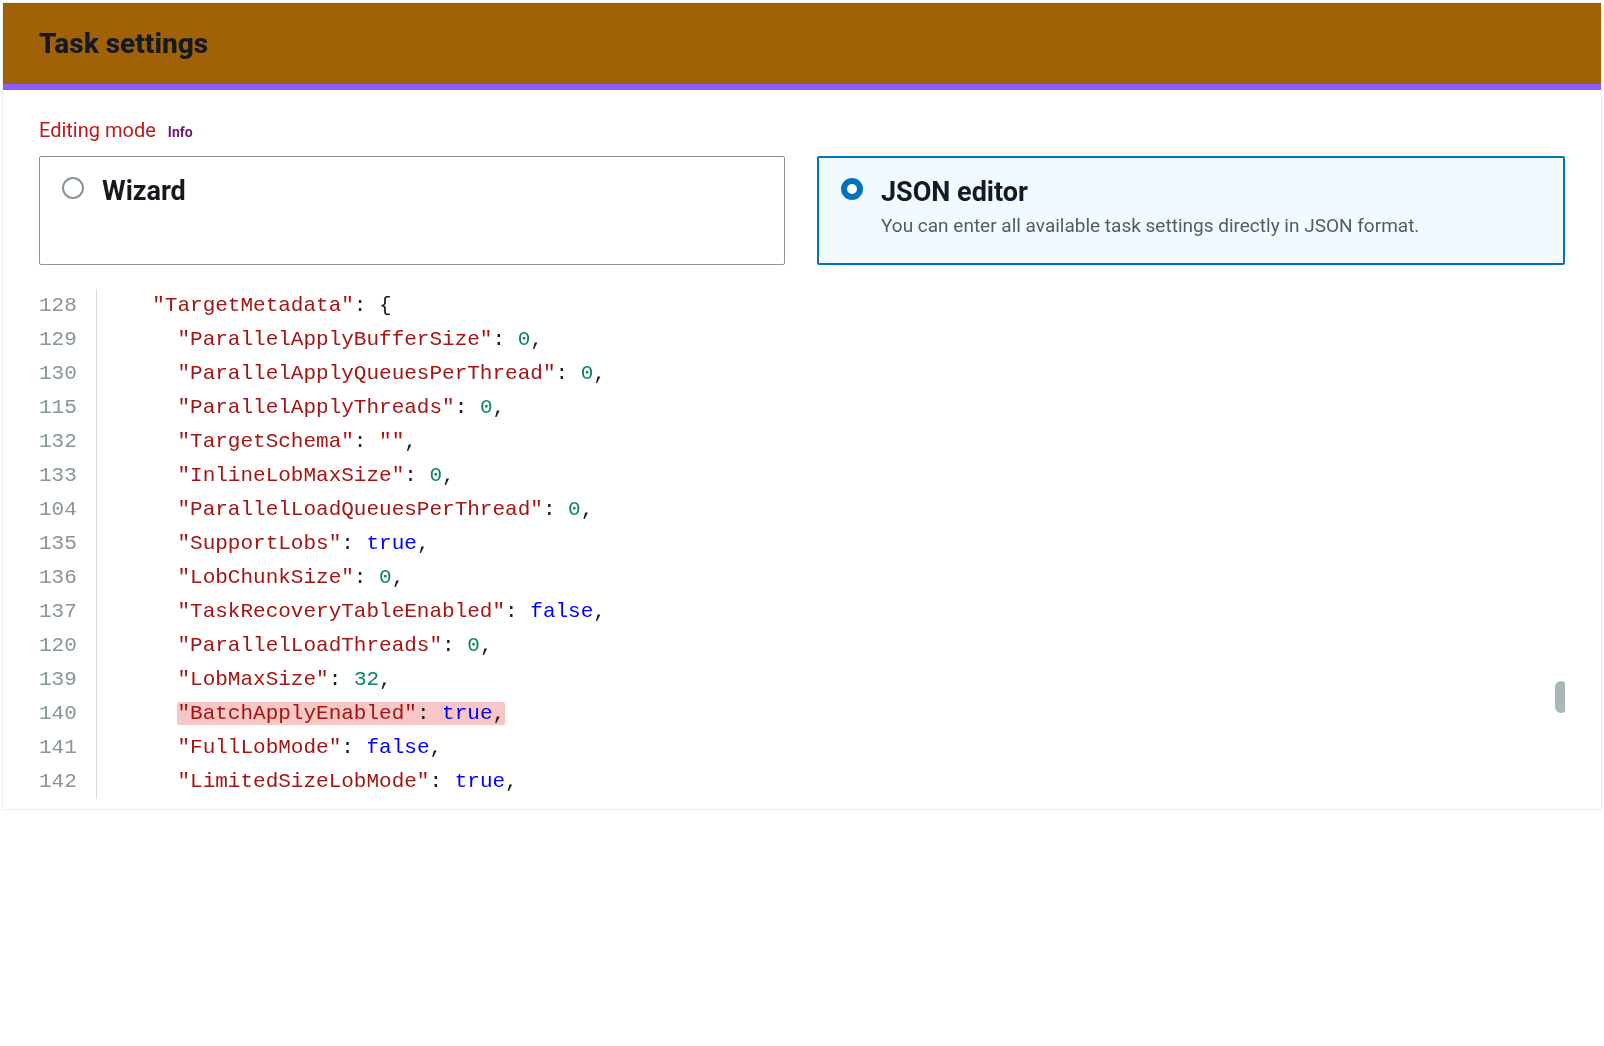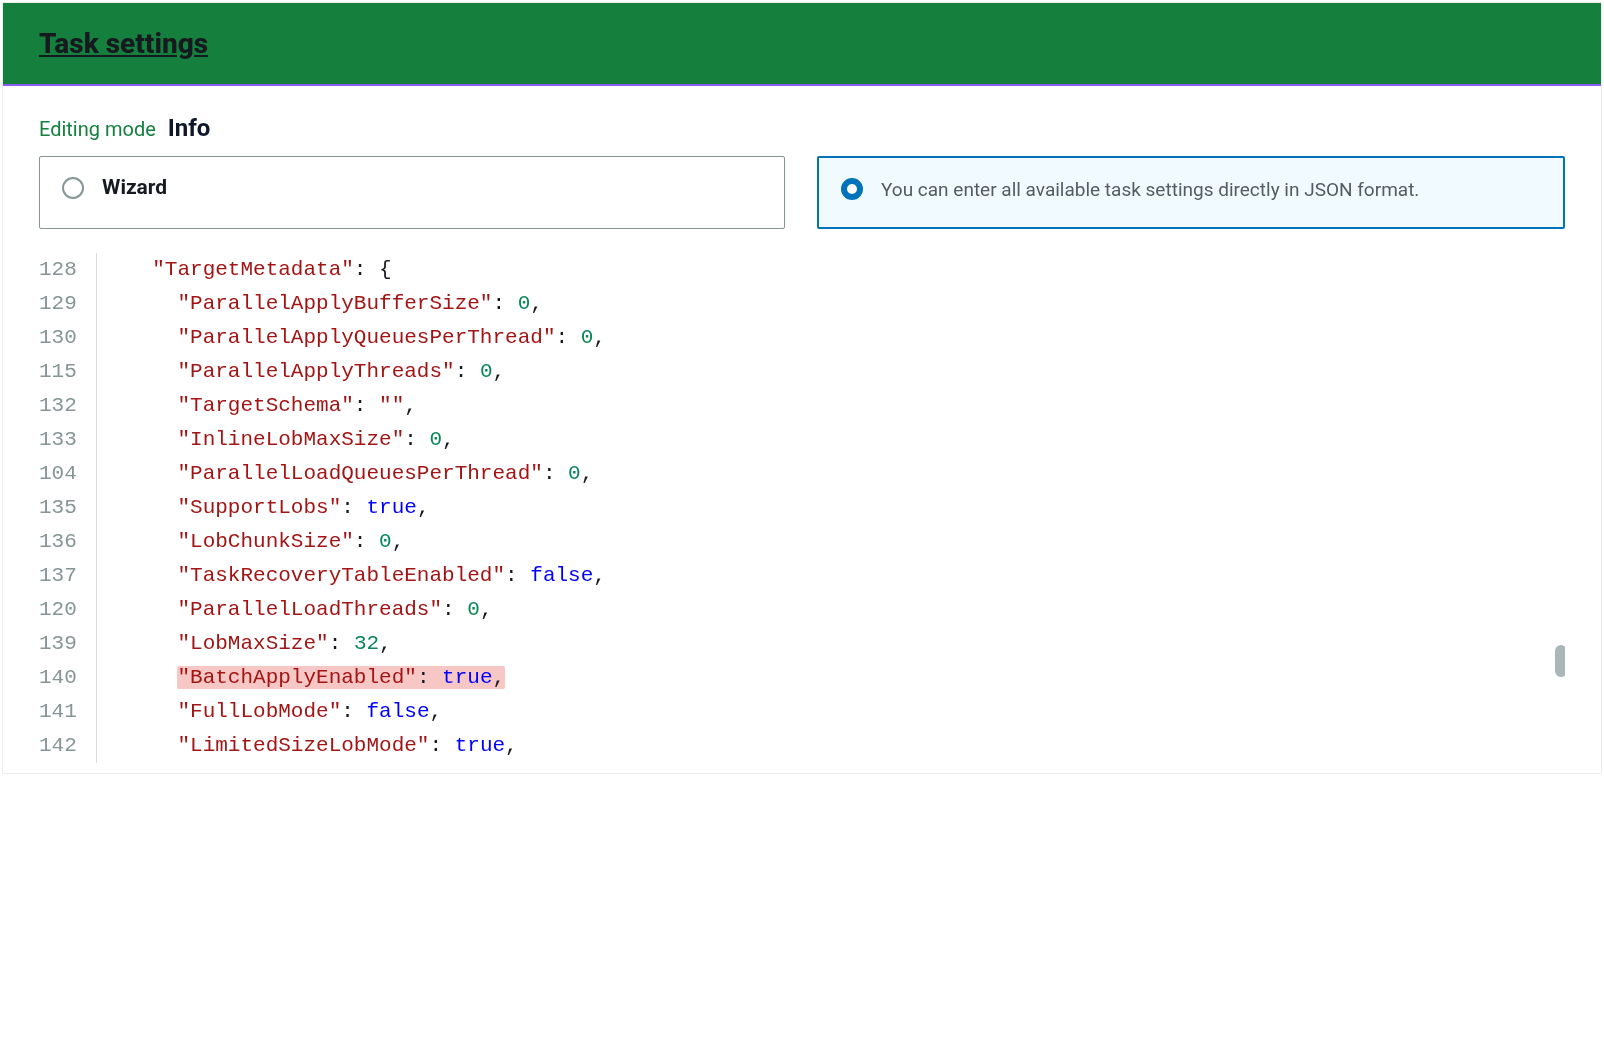--- a/index.html
+++ b/index.html
@@ -14,24 +14,23 @@
   color: #16191f;
 }
 
 .panel {
   border: 1px solid #eaeded;
   border-radius: 2px;
   margin: 2px;
 }
 
 .panel-header {
-  background: #15803d;
+  background: #a16207;
   padding: 24px 36px;
-  border-bottom: 2px solid #8b5cf6;
-  text-decoration: underline;
+  border-bottom: 6px solid #8b5cf6;
 }
 
 .panel-title {
   font-size: 28px;
   font-weight: 800;
   color: #16191f;
 }
 
 .panel-body {
   background: #ffffff;
@@ -41,27 +40,27 @@
 .editing-mode-row {
   display: flex;
   align-items: baseline;
   gap: 12px;
   margin-bottom: 14px;
 }
 
 .editing-mode-label {
   font-size: 20px;
   font-weight: 400;
-  color: #15803d;
+  color: #b91c1c;
 }
 
 .info-link {
-  font-size: 24px;
+  font-size: 14px;
   font-weight: 700;
-  color: #0f172a;
+  color: #701a75;
   cursor: pointer;
 }
 
 .radio-cards {
   display: flex;
   gap: 32px;
   margin-bottom: 24px;
 }
 
 .radio-card {
@@ -96,21 +95,21 @@
 
 .radio-card.selected .radio-outer {
   border: 6px solid #0073bb;
 }
 
 .radio-content {
   flex: 1;
 }
 
 .radio-title {
-  font-size: 21px;
+  font-size: 27px;
   font-weight: 700;
   color: #16191f;
   margin-bottom: 4px;
 }
 
 .radio-desc {
   font-size: 19px;
   font-weight: 400;
   color: #545b64;
   line-height: 1.5;
@@ -197,20 +196,21 @@
       <div class="radio-card">
         <div class="radio-outer"></div>
         <div class="radio-content">
           <div class="radio-title">Wizard</div>
         </div>
       </div>
 
       <div class="radio-card selected">
         <div class="radio-outer"></div>
         <div class="radio-content">
+          <div class="radio-title">JSON editor</div>
           <div class="radio-desc">You can enter all available task settings directly in JSON format.</div>
         </div>
       </div>
 
     </div>
 
     <div class="code-editor-wrap">
       <div class="code-editor">
         <div class="gutter" id="gutter">
             <div class="gutter-ln">128</div>

